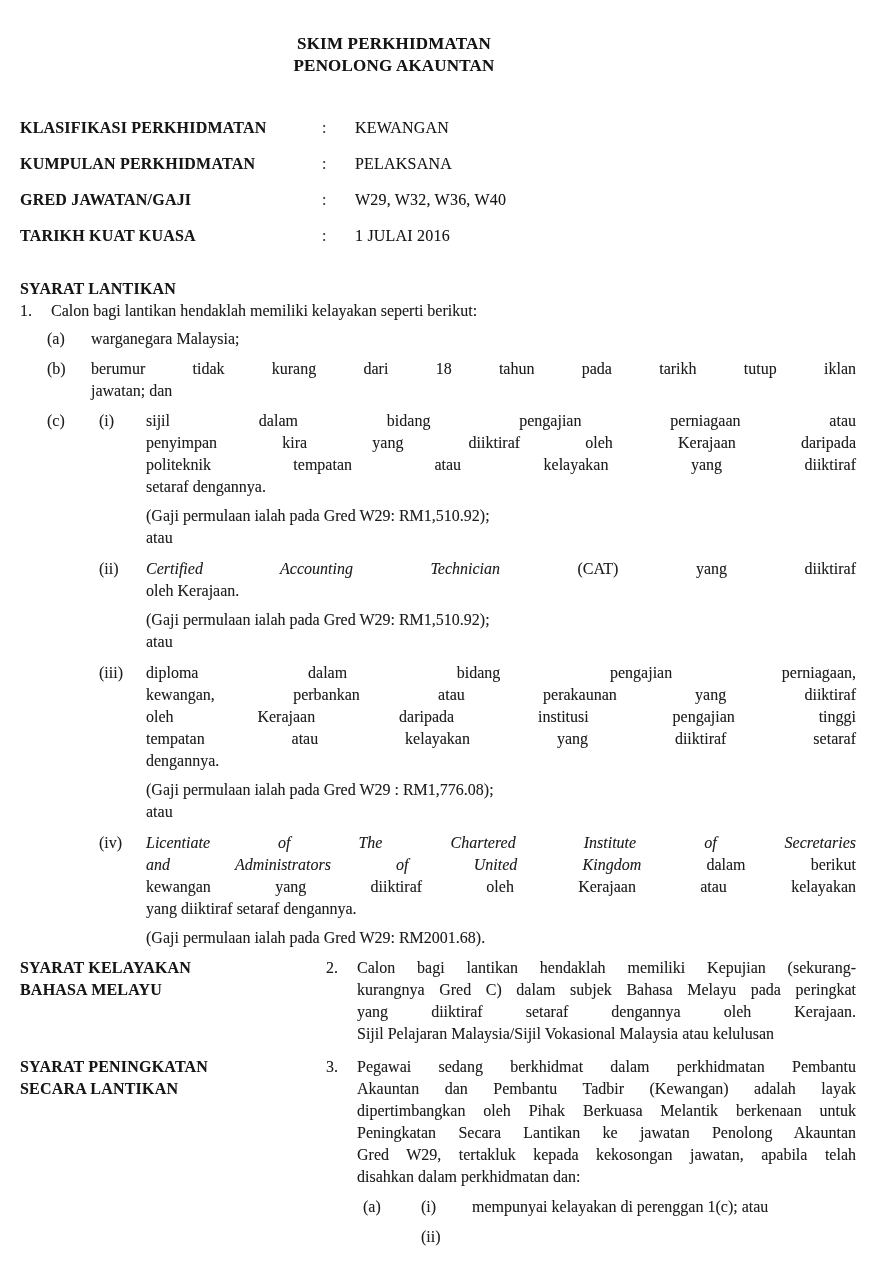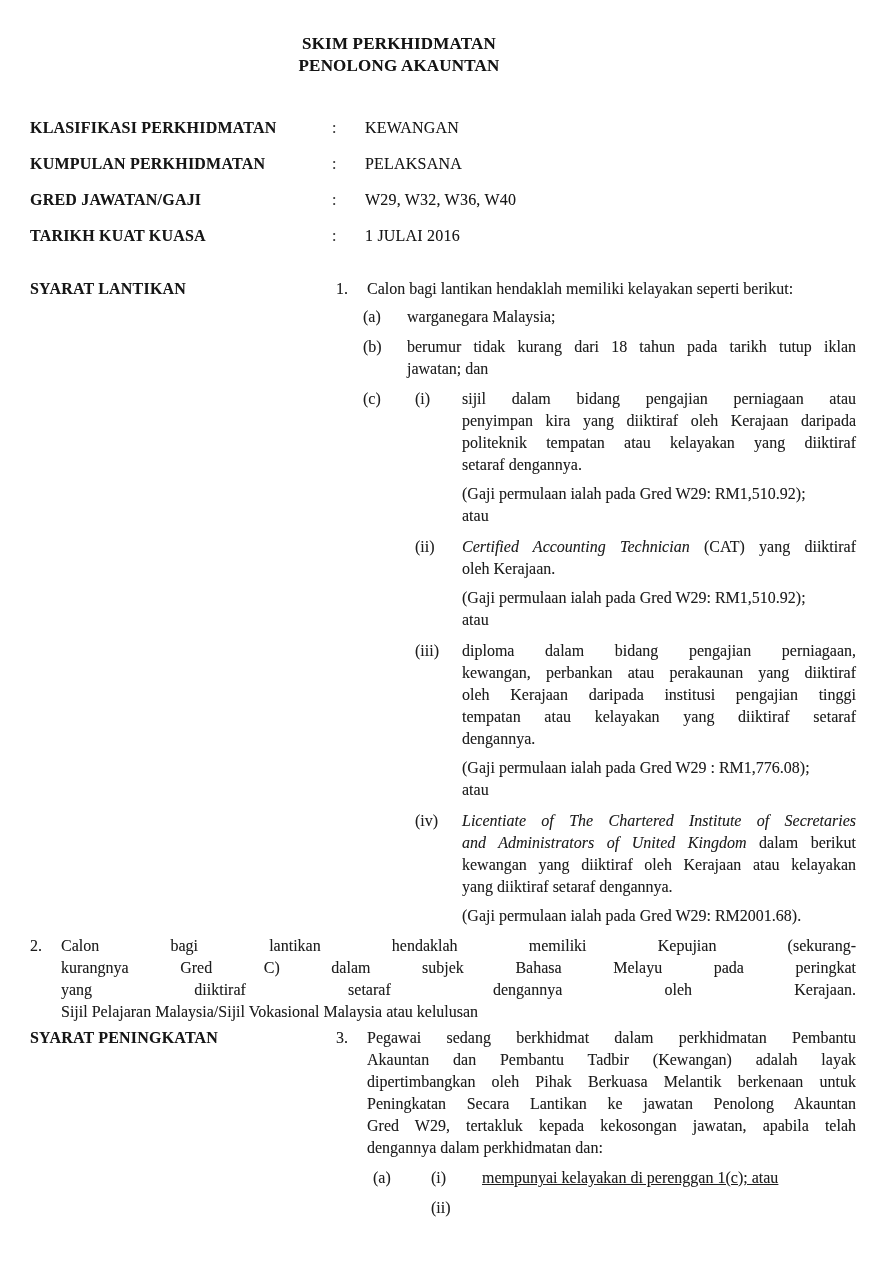--- a/index.html
+++ b/index.html
@@ -1,21 +1,21 @@
 <!DOCTYPE html>
 <html><head>
 <meta charset="utf-8">
 <style>
   html, body { margin: 0; padding: 0; background: #ffffff; }
   .page {
     position: relative;
     width: 872px;
     height: 1280px;
     box-sizing: border-box;
-    padding: 33px 16px 0 30px;
+    padding: 33px 16px 0 20px;
     background: #ffffff;
     font-family: "Liberation Serif", "DejaVu Serif", serif;
     font-size: 16px;
     line-height: 22px;
     color: #1d1d1d;
     text-shadow: 0 0 0.5px rgba(30,30,30,0.35);
     overflow: hidden;
   }
   .it { font-style: italic; }
 
@@ -31,23 +31,23 @@
   }
 
   
   .irow { display: flex; margin-bottom: 14px; }
   .ilab { width: 302px; flex: none; font-weight: 700; letter-spacing: 0.2px; color: #161616; }
   .icol { width: 33px; flex: none; color: #3c3c3c; }
   .ival { flex: 1; font-weight: 400; letter-spacing: 0.2px; color: #161616; }
 
   
   .srow { display: flex; }
-  .srow.s1 { margin-top: 31px; }
+  .srow.s1 { margin-top: 31px; flex-direction: column; }
   .srow.s2 { margin-top: 8px; }
-  .srow.s3 { margin-top: 4px; }
+  .srow.s3 { margin-top: 11px; }
   .shead {
     width: 306px; flex: none; box-sizing: border-box; padding-right: 10px;
     font-weight: 700; letter-spacing: 0.2px; color: #161616;
   }
   .sbody { flex: 1; min-width: 0; }
 
   
   .numrow { display: flex; }
   .num { width: 31px; flex: none; }
   .nbody { flex: 1; min-width: 0; }
@@ -60,21 +60,21 @@
   
   .crow { display: flex; margin-left: 27px; }
   .cl1 { width: 52px; flex: none; }
   .cl2 { width: 47px; flex: none; }
   .ctext { flex: 1; min-width: 0; }
 
   
   .s3row { display: flex; margin-left: 37px; margin-top: 8px; }
   .s3l1 { width: 58px; flex: none; }
   .s3l2 { width: 51px; flex: none; }
-  .s3text { flex: 1; min-width: 0; text-decoration: underline; }
+  .s3text { flex: 1; min-width: 0; }
 
   
   .jp > div { text-align: justify; text-align-last: justify; }
   .jp > div:last-child { text-align-last: auto; }
 
   .gaji { margin-top: 7px; }
 
   .mb6 { margin-bottom: 6px; }
   .mb8 { margin-bottom: 8px; }
   .mb9 { margin-bottom: 9px; }
@@ -199,47 +199,52 @@
           <div class="gaji">
             <div>(Gaji permulaan ialah pada Gred W29: RM2001.68).</div>
           </div>
         </div>
       </div>
 
     </div>
   </div>
 
   <div class="srow s2">
+    <div class="shead">
+      <div>SYARAT KELAYAKAN</div>
+      <div>BAHASA MELAYU</div>
+    </div>
     <div class="sbody">
       <div class="numrow">
         <div class="num">2.</div>
         <div class="nbody jp">
           <div>Calon bagi lantikan hendaklah memiliki Kepujian (sekurang-</div>
           <div>kurangnya Gred C) dalam subjek Bahasa Melayu pada peringkat</div>
           <div>yang diiktiraf setaraf dengannya oleh Kerajaan.</div>
           <div>Sijil Pelajaran Malaysia/Sijil Vokasional Malaysia atau kelulusan</div>
         </div>
       </div>
     </div>
   </div>
 
   <div class="srow s3">
     <div class="shead">
       <div>SYARAT PENINGKATAN</div>
+      <div>SECARA LANTIKAN</div>
     </div>
     <div class="sbody">
       <div class="numrow">
         <div class="num">3.</div>
         <div class="nbody jp">
           <div>Pegawai sedang berkhidmat dalam perkhidmatan Pembantu</div>
           <div>Akauntan dan Pembantu Tadbir (Kewangan) adalah layak</div>
           <div>dipertimbangkan oleh Pihak Berkuasa Melantik berkenaan untuk</div>
           <div>Peningkatan Secara Lantikan ke jawatan Penolong Akauntan</div>
           <div>Gred W29, tertakluk kepada kekosongan jawatan, apabila telah</div>
-          <div>dengannya dalam perkhidmatan dan:</div>
+          <div>disahkan dalam perkhidmatan dan:</div>
         </div>
       </div>
 
       <div class="s3row">
         <div class="s3l1">(a)</div>
         <div class="s3l2">(i)</div>
         <div class="s3text">mempunyai kelayakan di perenggan 1(c); atau</div>
       </div>
 
       <div class="s3row">

